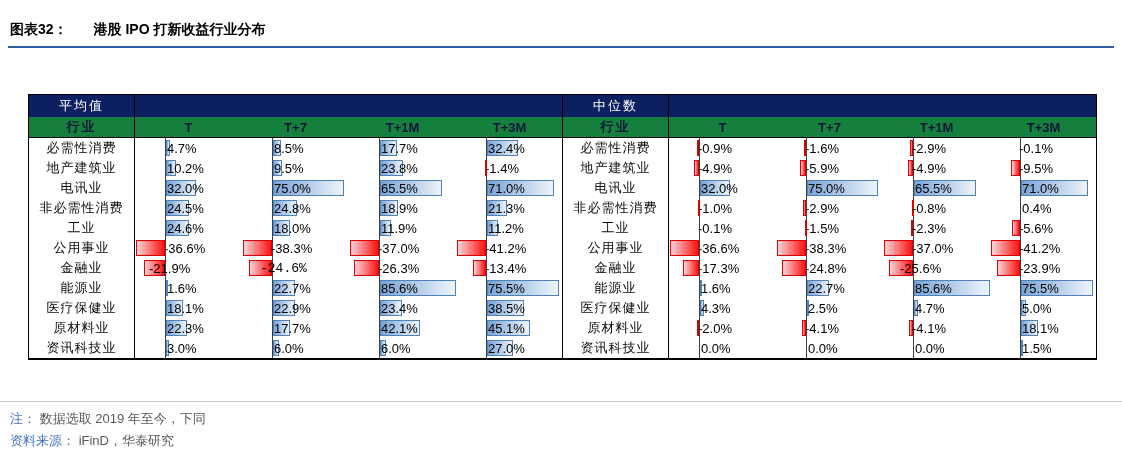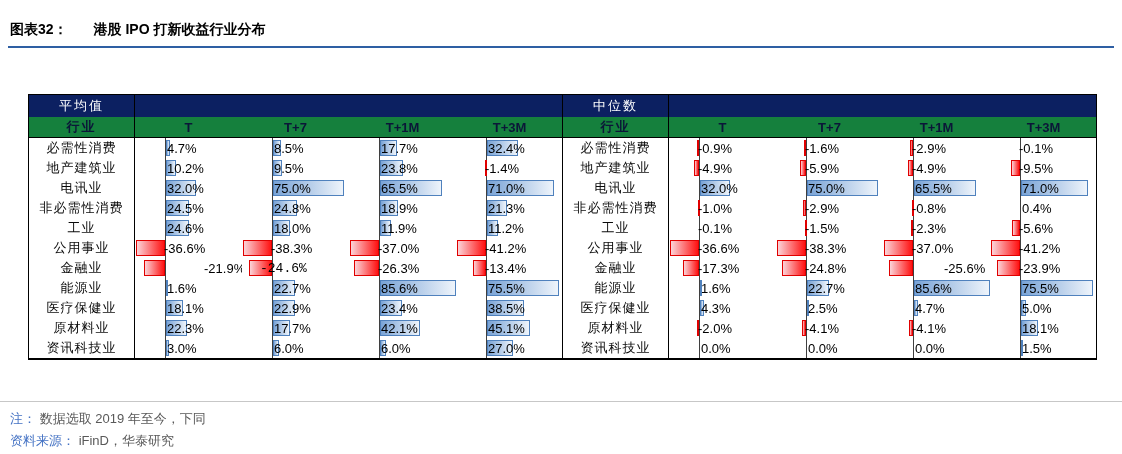--- a/index.html
+++ b/index.html
@@ -265,21 +265,21 @@
           </div>
           <div class="vcell">
             <div class="bar neg" style="left: 1px; width: 29px;"></div>
             <span class="val" style="left: 29px;">-41.2%</span>
           </div>
         </div>
         <div class="trow">
           <div class="cell-industry">金融业</div>
           <div class="vcell">
             <div class="bar neg" style="left: 9.195px; width: 20.805px;"></div>
-            <span class="val" style="left: 29px; padding-left: 40px;">-21.9%</span>
+            <span class="val" style="left: 14px;">-21.9%</span>
           </div>
           <div class="vcell">
             <div class="bar neg" style="left: 6.63px; width: 23.37px;"></div>
             <span class="val" style="left: 18px; font-family: Liberation Mono, monospace;">-24.6%</span>
           </div>
           <div class="vcell">
             <div class="bar neg" style="left: 5.015px; width: 24.985px;"></div>
             <span class="val" style="left: 29px;">-26.3%</span>
           </div>
           <div class="vcell">
@@ -495,21 +495,21 @@
           <div class="vcell">
             <div class="bar neg" style="left: 13.565px; width: 16.435px;"></div>
             <span class="val" style="left: 29px;">-17.3%</span>
           </div>
           <div class="vcell">
             <div class="bar neg" style="left: 6.44px; width: 23.56px;"></div>
             <span class="val" style="left: 29px;">-24.8%</span>
           </div>
           <div class="vcell">
             <div class="bar neg" style="left: 5.68px; width: 24.32px;"></div>
-            <span class="val" style="left: 45px; padding-left: 16px;">-25.6%</span>
+            <span class="val" style="left: 17px;">-25.6%</span>
           </div>
           <div class="vcell">
             <div class="bar neg" style="left: 7.295px; width: 22.705px;"></div>
             <span class="val" style="left: 29px;">-23.9%</span>
           </div>
         </div>
         <div class="trow">
           <div class="cell-industry">能源业</div>
           <div class="vcell">
             <div class="bar pos" style="left: 31px; width: 1.52px;"></div>

